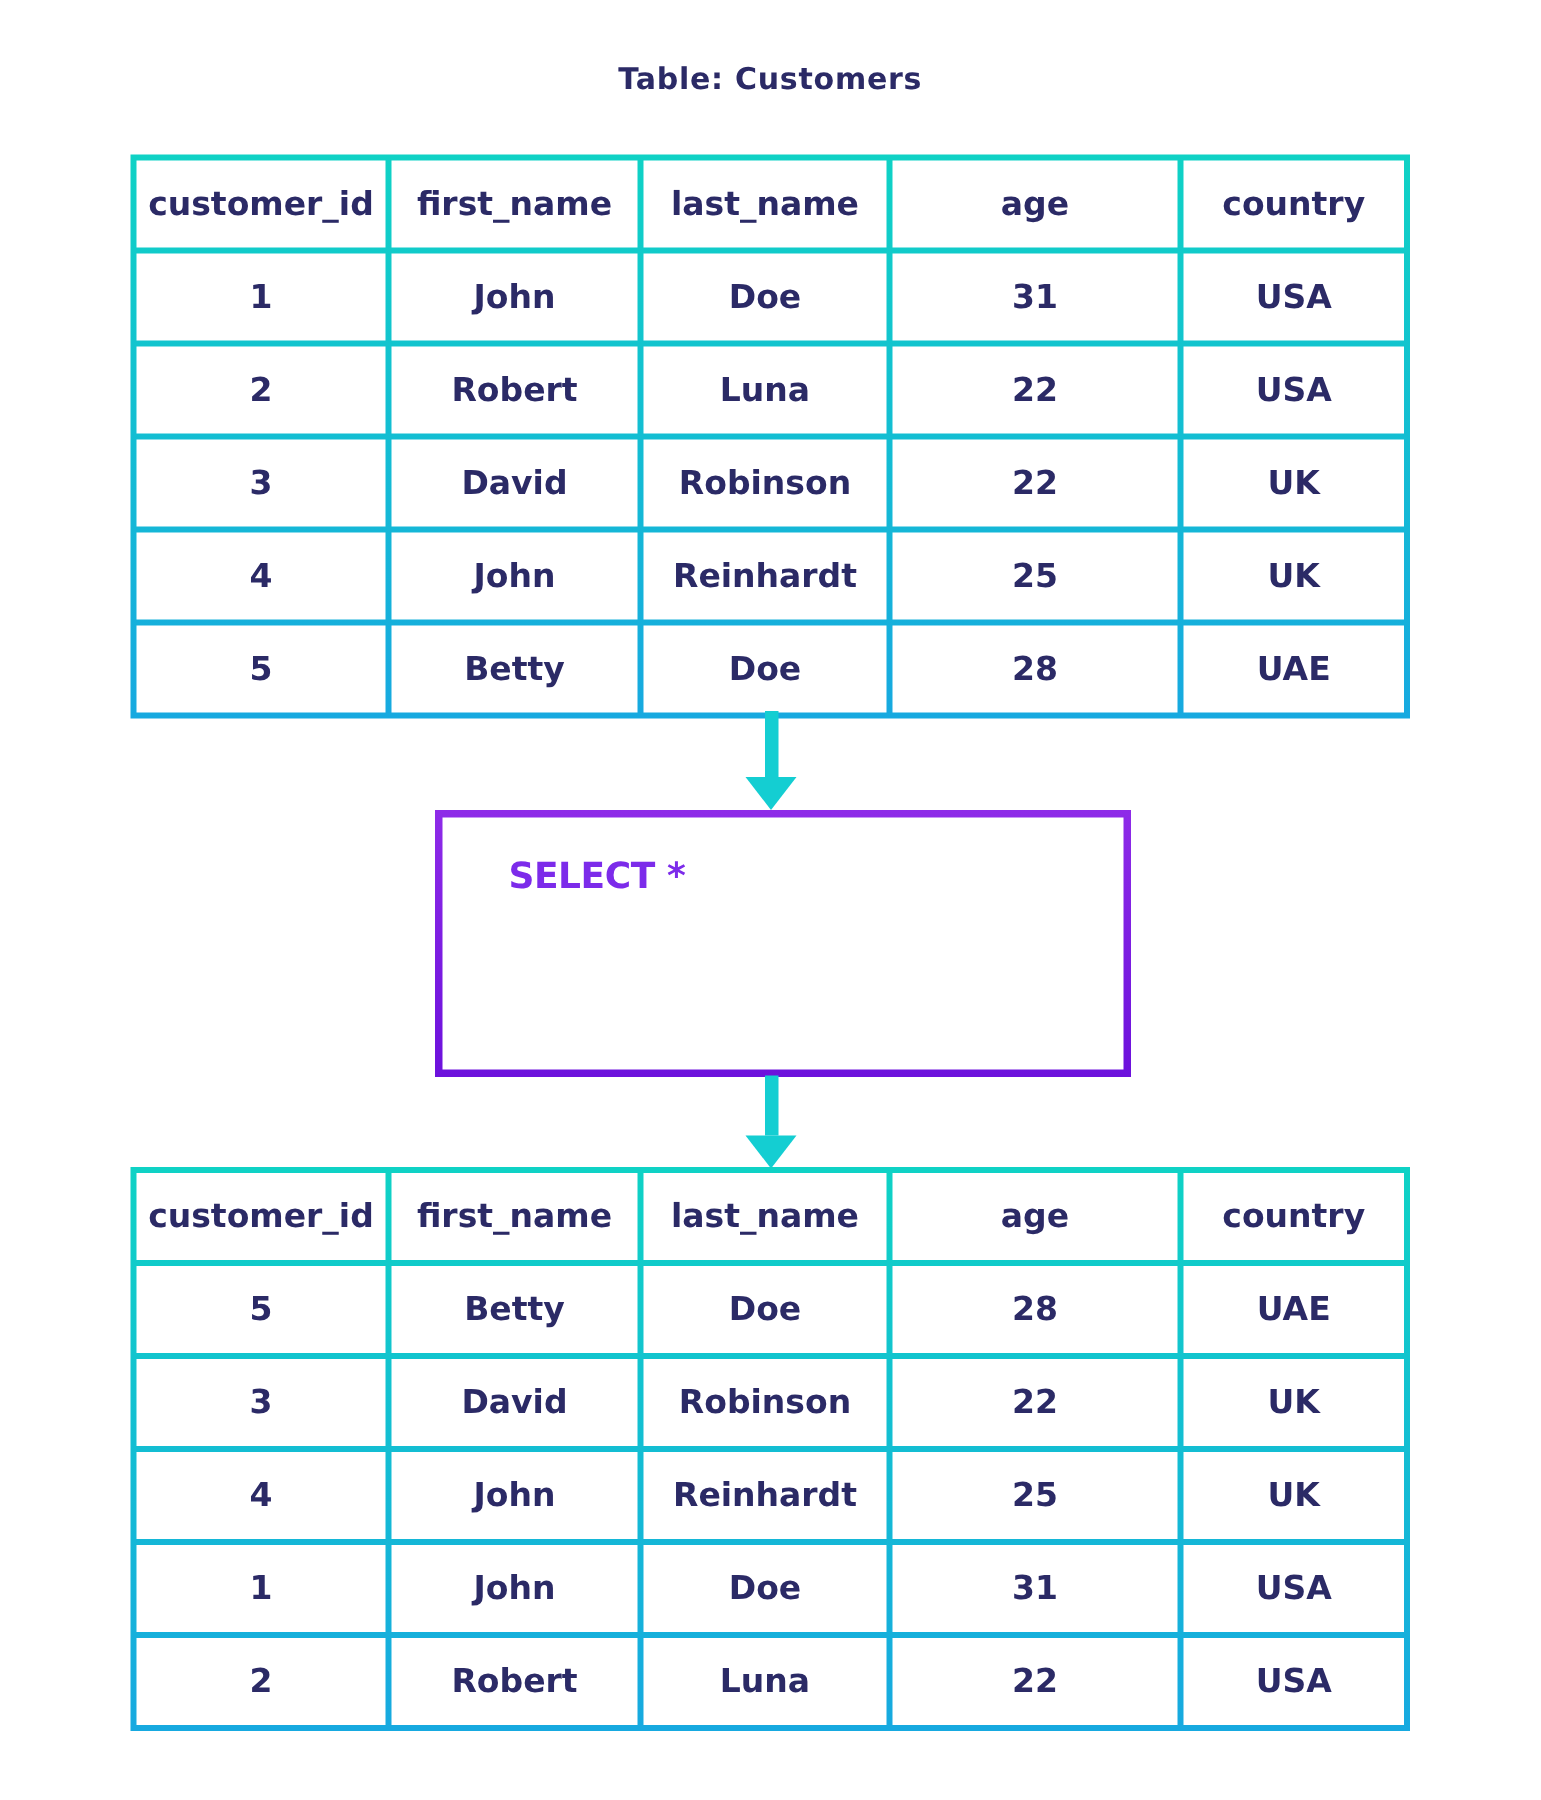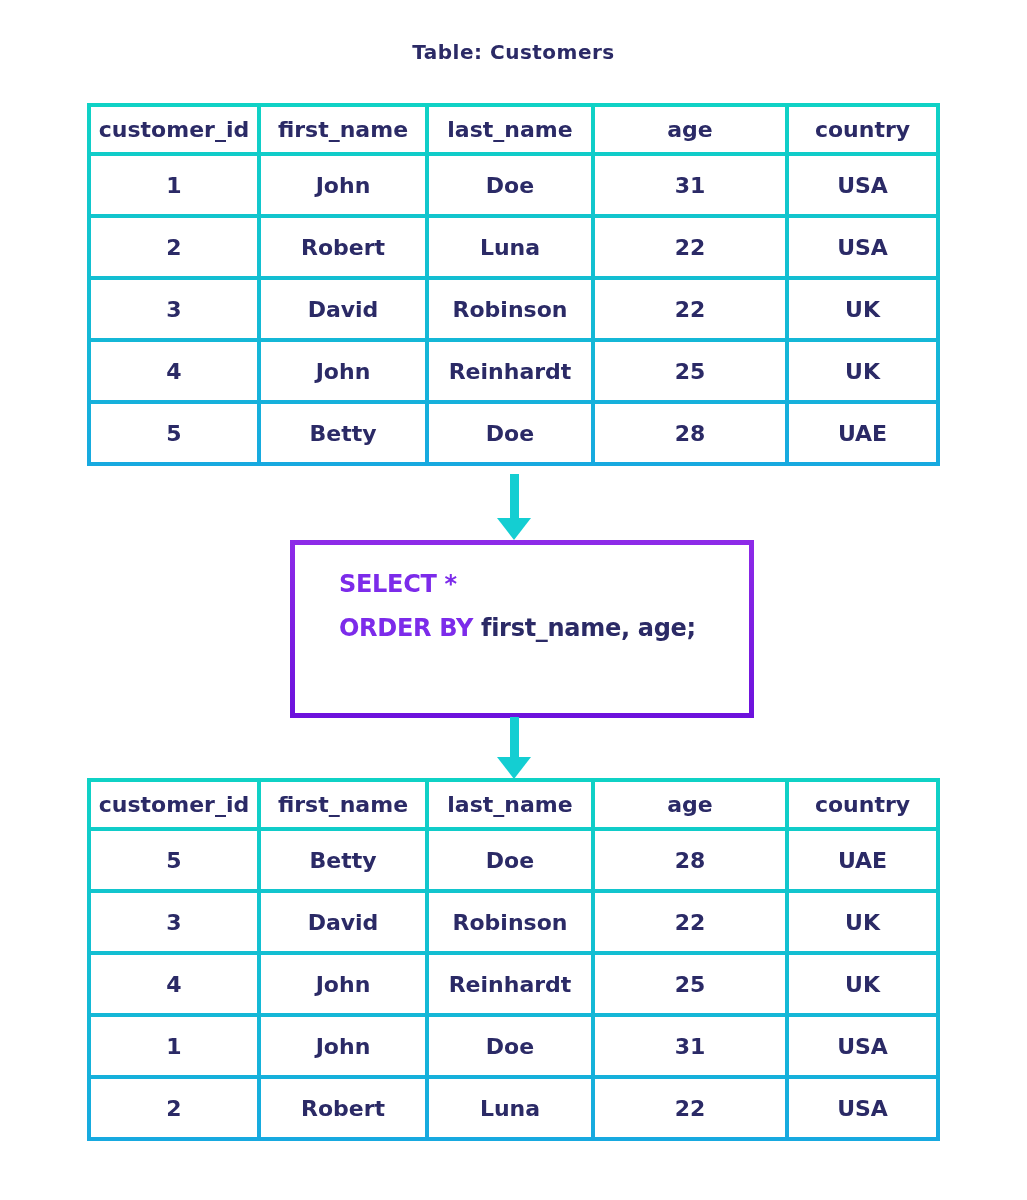--- a/index.html
+++ b/index.html
@@ -49,21 +49,21 @@
   th, td {
     background: var(--background, #ffffff);
     color: var(--navy, #2b2a66);
     font-weight: bold;
     text-align: center;
     vertical-align: middle;
     font-size: 22px;
     padding: 0;
     overflow: hidden;
   }
-  th { height: 45px; }
+  th { height: 58px; }
   td { height: 58px; }
 
   .arrow {
     position: absolute;
     width: 34px;
     display: flex;
     flex-direction: column;
     align-items: center;
   }
   .arrow-1 { left: 497px; top: 474px; height: 66px; }
@@ -167,21 +167,20 @@
   </div>
 
   <div class="arrow arrow-1">
     <div class="stem"></div>
     <div class="head"></div>
   </div>
 
   <div class="sql-box">
     <div class="sql-inner">
       <div class="sql-line"><span class="kw">SELECT *</span><span class="code"></span></div>
-      <div class="sql-line"><span class="kw">ORDER BY</span><span class="code"> first_name, age;</span></div>
     </div>
   </div>
 
   <div class="arrow arrow-2">
     <div class="stem"></div>
     <div class="head"></div>
   </div>
 
   <div class="tbl-wrap tbl-result">
     <table>

